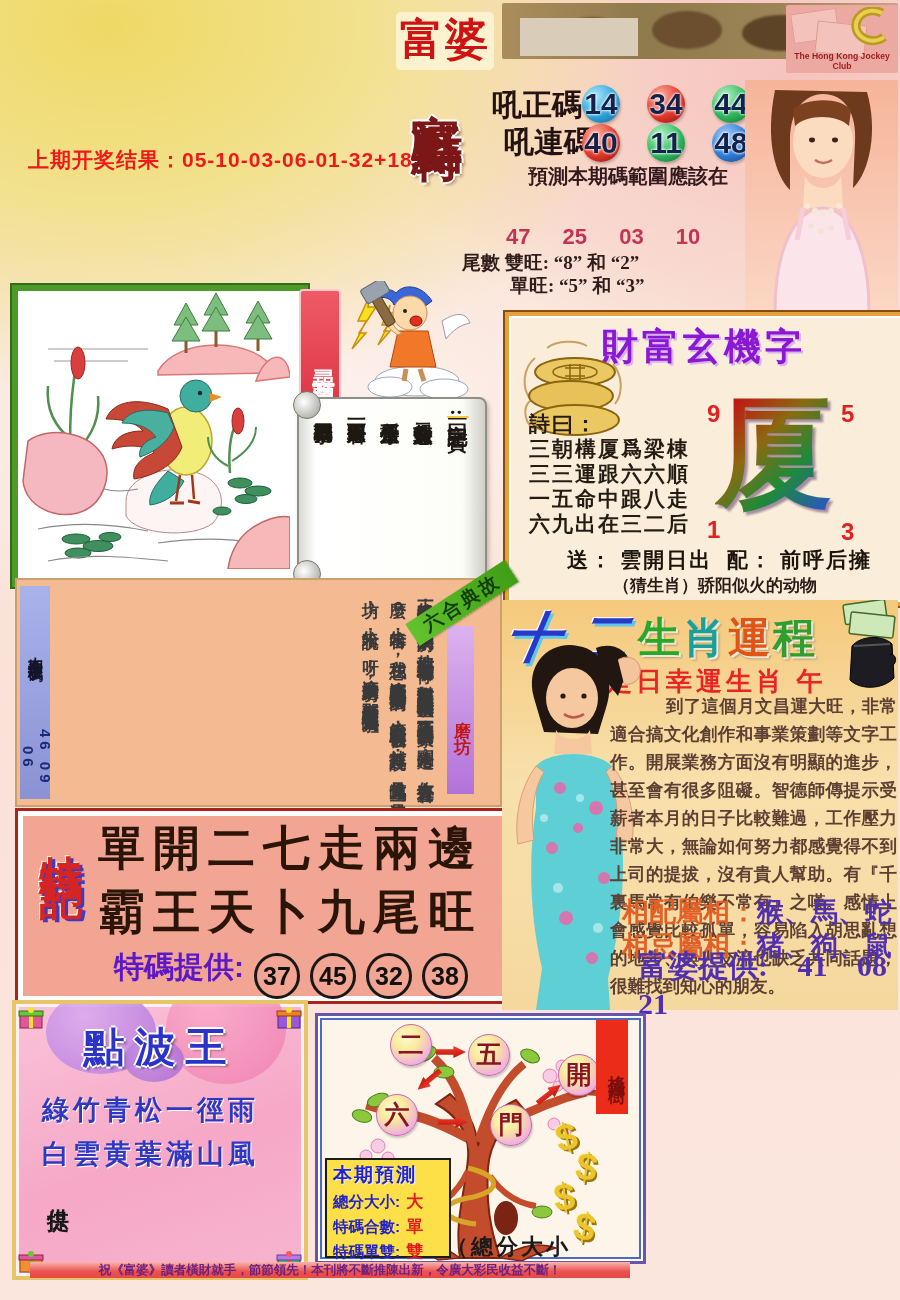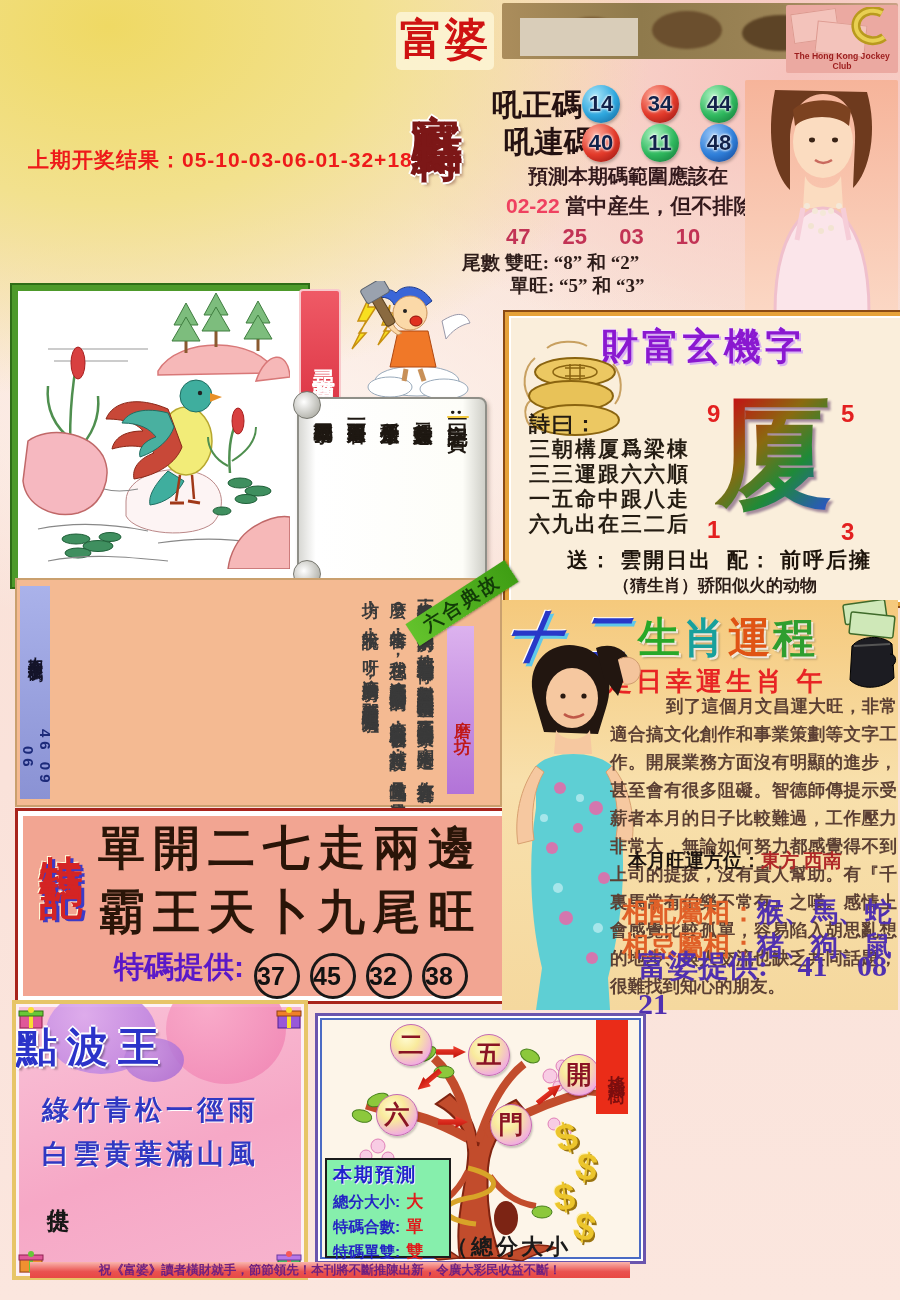--- a/index.html
+++ b/index.html
@@ -22,21 +22,21 @@
     text-shadow:-2px 0 #fff,2px 0 #fff,0 -2px #fff,0 2px #fff,3px 3px 3px rgba(90,30,30,.35);}
   .banner{left:502px;top:3px;width:396px;height:56px;background:linear-gradient(90deg,#ab8d5c,#8f7a4c 35%,#9c8456 70%,#caa286);overflow:hidden;border-radius:2px;}
   .banner .blob{position:absolute;border-radius:50%;filter:blur(1px);}
   .banner .pale{position:absolute;left:18px;top:15px;width:118px;height:38px;background:#d9cdb9;}
   .hkjc{left:786px;top:5px;width:112px;height:68px;background:#eba9a1;border-radius:2px;}
   .hkjc .note{position:absolute;background:#f3c3bb;border:1px solid #dd9a90;}
   .hkjc-label{position:absolute;left:0;bottom:2px;width:112px;text-align:center;font-size:8.6px;font-weight:bold;color:#9c1d1d;}
   
   .code-label{font-size:30px;font-weight:bold;color:#241111;}
   .ball{width:38px;height:38px;border-radius:50%;display:inline-block;text-align:center;line-height:38px;
-    font-size:22px;font-weight:bold;color:#12224a;text-shadow:0 0 3px #fff,0 0 3px #fff;margin-right:21px;box-shadow:1px 2px 3px rgba(0,0,0,.25);}
+    font-size:30px;font-weight:bold;color:#12224a;text-shadow:0 0 3px #fff,0 0 3px #fff;margin-right:27px;box-shadow:1px 2px 3px rgba(0,0,0,.25);}
   .ball-blue{background:radial-gradient(circle at 35% 28%,#a8e6fa 0%,#2ea6dd 55%,#125e93 100%);}
   .ball-blue2{background:radial-gradient(circle at 35% 28%,#9cc8f8 0%,#2f7fd9 55%,#123f8c 100%);}
   .ball-red{background:radial-gradient(circle at 35% 28%,#ffb0a0 0%,#e23a2a 55%,#8c0f0f 100%);}
   .ball-green{background:radial-gradient(circle at 35% 28%,#b0f4c4 0%,#2fb85e 55%,#0f6e32 100%);}
   .predict1{left:528px;top:163px;font-size:20px;font-weight:bold;color:#33191c;}
   .predict2{left:506px;top:192px;font-size:21px;font-weight:bold;color:#33191c;}
   .predict2 .rng{color:#ef4160;}
   .predict3{left:506px;top:224px;font-size:22px;font-weight:bold;color:#c23355;word-spacing:26px;}
   .tails{left:462px;top:251px;font-size:19px;font-weight:bold;color:#2e1d1a;line-height:23px;}
   .tails .l2{padding-left:48px;}
@@ -75,59 +75,59 @@
   .mill-strip{position:absolute;left:432px;top:48px;width:27px;height:140px;background:linear-gradient(180deg,#dcb2ee,#b273d8);
     text-align:center;padding-top:28px;font-size:17px;font-weight:bold;color:#c01818;letter-spacing:16px;}
   .story-text{position:absolute;left:36px;top:10px;width:388px;height:209px;font-size:17px;font-weight:bold;color:#3a3a3a;line-height:1.62;letter-spacing:1px;}
   
   .special{left:15px;top:808px;width:489px;height:190px;background:#f2a592;border:3px solid #a8241c;box-shadow:inset 0 0 0 5px #fff;}
   .special-title{position:absolute;left:14px;top:10px;height:172px;font-size:43px;font-weight:bold;color:#d42424;letter-spacing:10px;
     text-shadow:3px 2px 0 #3b3bc8,-1px -1px 0 #ffd;}
   .special-l1{position:absolute;left:80px;top:6px;font-size:47px;font-weight:bold;color:#2a1508;letter-spacing:8px;}
   .special-l2{position:absolute;left:80px;top:70px;font-size:47px;font-weight:bold;color:#2a1508;letter-spacing:8px;}
   .special-provide{position:absolute;left:96px;top:136px;font-size:30px;font-weight:bold;color:#5a18c8;}
-  .circ{display:inline-block;width:40px;height:40px;border:3px solid #181818;border-radius:50%;line-height:40px;
+  .circ{display:inline-block;width:40px;height:40px;border:3px solid #181818;border-radius:50%;text-align:center;line-height:40px;
     font-size:25px;font-weight:bold;color:#111;margin-left:10px;vertical-align:-8px;}
   
   .zodiac{left:502px;top:600px;width:396px;height:410px;background:linear-gradient(180deg,#f5c97c 0%,#f8e0ac 45%,#f5d89e 100%);}
   .z-prefix{position:absolute;left:4px;top:2px;font-size:54px;font-weight:bold;font-style:italic;color:#2838c8;letter-spacing:14px;
     transform:skew(-10deg);text-shadow:3px 3px 0 #5fc8ea,-1px -1px 0 #fff;}
   .z-rest{position:absolute;left:136px;top:10px;font-size:42px;font-weight:bold;letter-spacing:3px;}
   .z-rest span{text-shadow:2px 2px 0 rgba(255,255,255,.75),3px 3px 2px rgba(0,0,0,.25);}
   .zc0{color:#28a828;} .zc1{color:#18a09c;} .zc2{color:#e05414;} .zc3{color:#2f9e2f;}
   .z-lucky{position:absolute;left:104px;top:64px;font-size:26px;font-weight:bold;color:#e82424;letter-spacing:4px;}
   .z-body{position:absolute;left:108px;top:92px;width:287px;height:158px;font-size:17.5px;font-weight:bold;color:#5c4034;
     line-height:28px;text-indent:56px;text-align:justify;}
   .z-line{position:absolute;font-weight:bold;}
   .z-lab{color:#1c1410;} .z-val{color:#b02828;}
   .z-green{color:#1f7e1f;} .z-gold{color:#c8960a;}
   .z-big-lab{color:#e06028;} .z-big-val{color:#5030b0;}
   .z-provide{position:absolute;left:136px;top:346px;font-size:30px;font-weight:bold;color:#5030b0;word-spacing:22px;}
   
   .wave{left:12px;top:1000px;width:288px;height:272px;background:linear-gradient(160deg,#f9c3d8 0%,#f6a8c6 55%,#f7b4ce 100%);
     border:4px solid #e7c567;box-shadow:inset 0 0 0 3px #fdf0f5;overflow:hidden;}
   .balloon{position:absolute;border-radius:50%;opacity:.85;}
-  .wave-title{position:absolute;left:0;top:16px;width:288px;font-size:41px;font-weight:bold;color:#2b33c9;letter-spacing:10px;
+  .wave-title{position:absolute;left:0;top:16px;width:288px;text-align:center;font-size:41px;font-weight:bold;color:#2b33c9;letter-spacing:10px;
     text-shadow:-2px 0 #fff,2px 0 #fff,0 -2px #fff,0 2px #fff,3px 3px 2px rgba(0,0,0,.3);}
   .wave-l{position:absolute;font-size:27px;font-weight:bold;color:#3038c2;letter-spacing:4px;text-shadow:1px 1px 0 #fff;}
   .wave-provide{position:absolute;left:30px;top:188px;font-size:22px;font-weight:bold;color:#181818;line-height:24px;}
   .wave-nums{position:absolute;left:66px;top:196px;}
   .oval{display:inline-block;width:38px;height:33px;border-radius:50%;background:radial-gradient(circle at 40% 35%,#fdf780,#f6e71f 70%,#e3cf12);
     text-align:center;line-height:33px;font-size:25px;font-weight:bold;color:#141414;margin-right:5px;}
   
   .treep{left:315px;top:1013px;width:325px;height:245px;background:#fdf5e9;border:3px solid #6a55ae;box-shadow:inset 0 0 0 2px #fff,inset 0 0 0 4px #4a6ac4;}
   .tree-label{position:absolute;left:278px;top:4px;width:32px;height:88px;background:#ea2c18;text-align:center;padding-top:6px;
     font-size:17px;font-weight:bold;color:#7c0e0e;letter-spacing:6px;}
   .tball{position:absolute;width:40px;height:40px;border-radius:50%;
     background:radial-gradient(circle at 38% 32%,#fffbd2 0%,#f9ea9c 34%,#f0a8e4 78%,#e27cce 100%);
     border:1px solid #c46ab2;text-align:center;line-height:40px;font-size:25px;font-weight:bold;color:#8a1424;box-shadow:1px 2px 2px rgba(0,0,0,.2);}
   .tarrow{position:absolute;width:30px;height:12px;background:linear-gradient(180deg,#f04030,#c01208);
     clip-path:polygon(0 28%,58% 28%,58% 0,100% 50%,58% 100%,58% 72%,0 72%);}
   .dollar{position:absolute;font-size:38px;font-weight:bold;color:#ecc52c;text-shadow:2px 2px 0 #9a7410,-1px -1px 0 #fdf0b0;}
-  .predict-box{position:absolute;left:7px;top:142px;width:122px;height:96px;background:#86efac;border:2px solid #1c1c1c;}
+  .predict-box{position:absolute;left:7px;top:142px;width:122px;height:96px;background:#fde047;border:2px solid #1c1c1c;}
   .predict-box .t{font-size:19px;font-weight:bold;color:#2222cc;letter-spacing:2px;padding:2px 0 0 6px;text-shadow:1px 1px 0 #eef;}
   .predict-box .r{font-size:15.5px;font-weight:bold;padding:2px 0 0 6px;}
   .predict-box .r .lab{color:#2424c4;} .predict-box .r .val{color:#e01c1c;font-size:17px;margin-left:6px;}
   .tree-caption{position:absolute;left:128px;top:216px;font-size:22px;font-weight:bold;color:#1a1a1a;letter-spacing:3px;}
   
   .footer{left:30px;top:1262px;width:600px;height:16px;background:linear-gradient(180deg,#f9b4ac,#ea5250 60%,#e84844);
     text-align:center;line-height:16px;font-size:12.5px;font-weight:bold;color:#6e2080;}
   .giftbox{position:absolute;width:26px;height:24px;}
 </style>
 </head>
@@ -161,21 +161,20 @@
   <div class="abs code-label serif" style="left:492px;top:85px;text-align:right;">吼正碼</div>
   <div class="abs" style="left:582px;top:85px;">
     <span class="ball ball-blue">14</span><span class="ball ball-red">34</span><span class="ball ball-green">44</span>
   </div>
   <div class="abs code-label serif" style="left:504px;top:122px;">吼連碼</div>
   <div class="abs" style="left:582px;top:124px;">
     <span class="ball ball-red">40</span><span class="ball ball-green">11</span><span class="ball ball-blue2">48</span><span class="ball ball-green">39</span>
   </div>
 
   <div class="abs predict1">預測本期碼範圍應該在</div>
-  <div class="abs predict2"><span class="rng">02-22</span> <span>當中産生，但不排除</span></div>
   <div class="abs predict3">47 25 03 10</div>
   <div class="abs tails serif">
     <div><span>尾數</span> <span>雙旺: “8” 和 “2”</span></div>
     <div class="l2">單旺: “5” 和 “3”</div>
   </div>
 
   <div class="abs model1">
     <svg width="153" height="232" viewBox="0 0 153 232">
       <rect width="153" height="232" fill="#f7c2ac"></rect>
       <rect width="153" height="232" fill="url(#g1)"></rect>
@@ -392,23 +391,20 @@
       <g fill="#b8ecf0" opacity="0.8">
         <circle cx="80" cy="160" r="4"></circle>
           <circle cx="58" cy="250" r="5"></circle>
           <circle cx="98" cy="290" r="5"></circle>
           <circle cx="44" cy="180" r="4"></circle>
       </g>
       <path d="M36,128 C20,150 14,180 18,206 L34,202 C30,176 34,150 44,134 Z" fill="#f6c8a0" stroke="#d8a070"></path>
       <path d="M112,128 C128,146 136,176 132,204 L116,200 C120,176 116,150 106,134 Z" fill="#f6c8a0" stroke="#d8a070"></path>
     </svg>
     <div class="z-body">到了這個月文昌運大旺，非常適合搞文化創作和事業策劃等文字工作。開展業務方面沒有明顯的進步，甚至會有很多阻礙。智德師傳提示受薪者本月的日子比較難過，工作壓力非常大，無論如何努力都感覺得不到上司的提拔，沒有貴人幫助。有『千裏馬常有伯樂不常有』之嘆。感情上會感覺比較孤單，容易陷入胡思亂想的地步、與人交流也缺乏共同話題，很難找到知心的朋友。</div>
-    <div class="z-line serif" style="left:126px;top:248px;font-size:19px;">
-      <span class="z-lab">本月旺運方位：</span><span class="z-val">東方 西南</span>
-    </div>
     <div class="z-line serif" style="left:120px;top:328px;font-size:27px;">
       <span class="z-big-lab">相忌屬相：</span><span class="z-big-val">猪、狗、鼠</span>
     </div>
     <div class="z-line serif" style="left:120px;top:294px;font-size:27px;">
       <span class="z-big-lab">相配屬相：</span><span class="z-big-val">猴、馬、蛇</span>
     </div>
     <div class="z-provide serif">
       <span>富婆提供:</span> <span>41 08 21</span>
     </div>
   </div>

